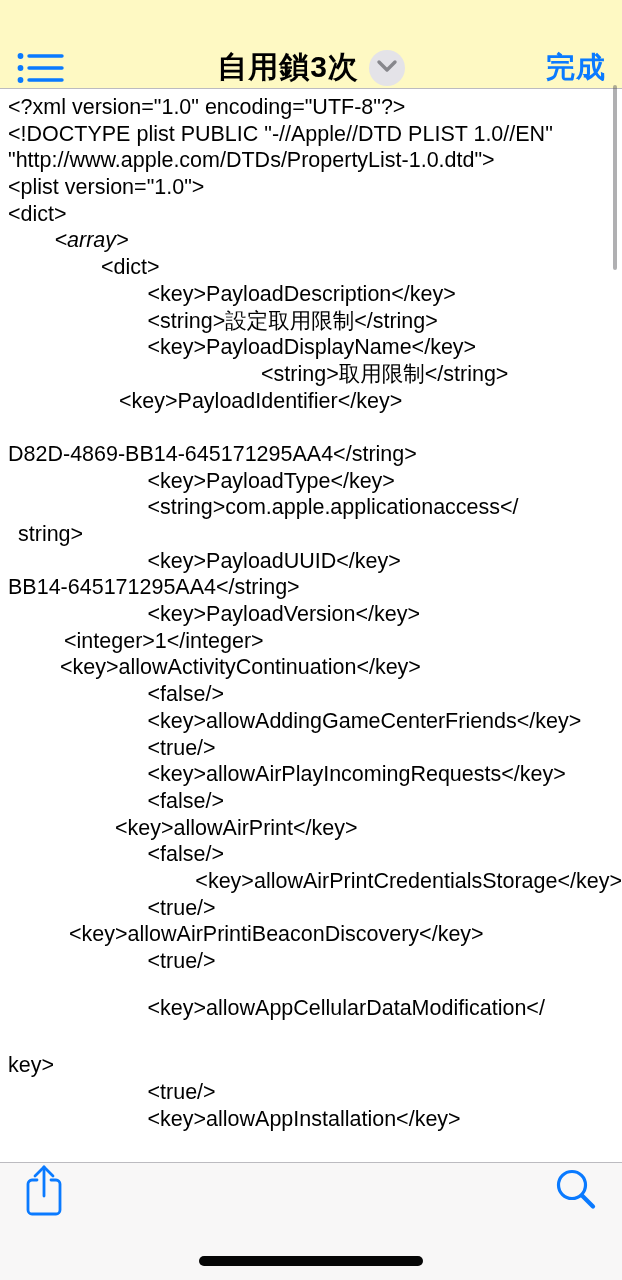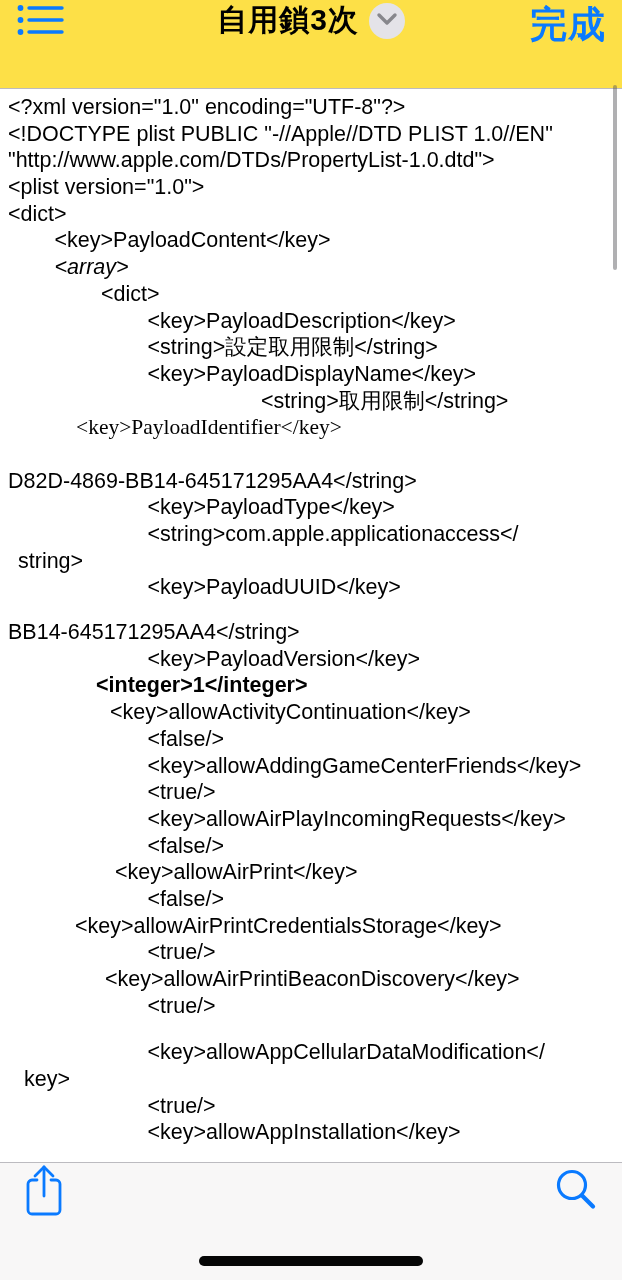--- a/index.html
+++ b/index.html
@@ -6,40 +6,40 @@
   html, body {
     width: 622px; height: 1280px;
     font-family: "Liberation Sans", sans-serif;
     background: #ffffff; overflow: hidden; position: relative;
   }
   .phone { position: absolute; inset: 0; width: 622px; height: 1280px; background: #ffffff; }
 
   
   .nav-bar {
     position: absolute; top: 0; left: 0; width: 622px; height: 89px;
-    background: #fde047; border-bottom: 1px solid #bcbbc0;
-    display: flex; align-items: flex-start; justify-content: space-between;
+    background: #fef9c3; border-bottom: 1px solid #bcbbc0;
+    display: flex; align-items: flex-end; justify-content: space-between;
     padding: 0 16px; z-index: 5;
   }
   .nav-left { width: 120px; display: flex; align-items: center; }
   .nav-center { flex: 1; display: flex; align-items: center; justify-content: center; gap: 10px; }
   .nav-right { width: 120px; display: flex; justify-content: flex-end; }
   .list-btn { width: 50px; height: 40px; background: none; border: none; cursor: pointer; padding: 0; }
   .nav-title {
     font-size: 30px; font-weight: 700; color: #000;
     letter-spacing: 1px; white-space: nowrap;
   }
   .chevron-btn {
     width: 36px; height: 36px; border-radius: 50%;
     background: #e4e3e8; border: none; cursor: pointer;
     display: flex; align-items: center; justify-content: center; padding: 0;
   }
   .done-btn {
     background: none; border: none; cursor: pointer;
-    font-size: 37px; font-weight: 600; color: #0a7aff;
+    font-size: 29px; font-weight: 600; color: #0a7aff;
     font-family: "Liberation Sans", sans-serif;
     letter-spacing: 1px;
   }
 
   
   .content {
     position: absolute; top: 90px; left: 0; width: 622px; height: 1072px;
     background: #ffffff; overflow: hidden; padding-top: 4px;
   }
   .code-line {
@@ -110,51 +110,50 @@
       <button class="done-btn">完成</button>
     </div>
   </div>
 
   <div class="content">
       <div class="code-line" style="padding-left: 8px;">&lt;?xml version="1.0" encoding="UTF-8"?&gt;</div>
       <div class="code-line" style="padding-left: 8px;">&lt;!DOCTYPE plist PUBLIC "-//Apple//DTD PLIST 1.0//EN"</div>
       <div class="code-line" style="padding-left: 8px;">"http://www.apple.com/DTDs/PropertyList-1.0.dtd"&gt;</div>
       <div class="code-line" style="padding-left: 8px;">&lt;plist version="1.0"&gt;</div>
       <div class="code-line" style="padding-left: 8px;">&lt;dict&gt;</div>
-      <div class="code-line" style="padding-left: 54.5px;">&lt;key&gt;PayloadContent&lt;/key&gt;</div>
       <div class="code-line" style="padding-left: 54.5px; font-style: italic;">&lt;array&gt;</div>
       <div class="code-line" style="padding-left: 101px;">&lt;dict&gt;</div>
       <div class="code-line" style="padding-left: 147.5px;">&lt;key&gt;PayloadDescription&lt;/key&gt;</div>
       <div class="code-line" style="padding-left: 147.5px;">&lt;string&gt;設定取用限制&lt;/string&gt;</div>
       <div class="code-line" style="padding-left: 147.5px;">&lt;key&gt;PayloadDisplayName&lt;/key&gt;</div>
       <div class="code-line" style="padding-left: 147.5px; text-align: center;">&lt;string&gt;取用限制&lt;/string&gt;</div>
-      <div class="code-line" style="padding-left: 76px; font-family: Liberation Serif, serif;">&lt;key&gt;PayloadIdentifier&lt;/key&gt;</div>
+      <div class="code-line" style="padding-left: 119px;">&lt;key&gt;PayloadIdentifier&lt;/key&gt;</div>
       <div class="code-line" style="padding-left: 8px;">&nbsp;</div>
       <div class="code-line" style="padding-left: 8px;">D82D-4869-BB14-645171295AA4&lt;/string&gt;</div>
       <div class="code-line" style="padding-left: 147.5px;">&lt;key&gt;PayloadType&lt;/key&gt;</div>
       <div class="code-line" style="padding-left: 147.5px;">&lt;string&gt;com.apple.applicationaccess&lt;/</div>
       <div class="code-line" style="padding-left: 18px;">string&gt;</div>
       <div class="code-line" style="padding-left: 147.5px;">&lt;key&gt;PayloadUUID&lt;/key&gt;</div>
-      <div class="code-line" style="padding-left: 8px; margin-top: 18px;">BB14-645171295AA4&lt;/string&gt;</div>
+      <div class="code-line" style="padding-left: 8px;">BB14-645171295AA4&lt;/string&gt;</div>
       <div class="code-line" style="padding-left: 147.5px;">&lt;key&gt;PayloadVersion&lt;/key&gt;</div>
-      <div class="code-line" style="padding-left: 96px; font-weight: bold;">&lt;integer&gt;1&lt;/integer&gt;</div>
-      <div class="code-line" style="padding-left: 110px;">&lt;key&gt;allowActivityContinuation&lt;/key&gt;</div>
+      <div class="code-line" style="padding-left: 64px;">&lt;integer&gt;1&lt;/integer&gt;</div>
+      <div class="code-line" style="padding-left: 60px;">&lt;key&gt;allowActivityContinuation&lt;/key&gt;</div>
       <div class="code-line" style="padding-left: 147.5px;">&lt;false/&gt;</div>
       <div class="code-line" style="padding-left: 147.5px;">&lt;key&gt;allowAddingGameCenterFriends&lt;/key&gt;</div>
       <div class="code-line" style="padding-left: 147.5px;">&lt;true/&gt;</div>
       <div class="code-line" style="padding-left: 147.5px;">&lt;key&gt;allowAirPlayIncomingRequests&lt;/key&gt;</div>
       <div class="code-line" style="padding-left: 147.5px;">&lt;false/&gt;</div>
       <div class="code-line" style="padding-left: 115px;">&lt;key&gt;allowAirPrint&lt;/key&gt;</div>
       <div class="code-line" style="padding-left: 147.5px;">&lt;false/&gt;</div>
-      <div class="code-line" style="padding-left: 75px;">&lt;key&gt;allowAirPrintCredentialsStorage&lt;/key&gt;</div>
+      <div class="code-line" style="padding-left: 75px; text-align: right;">&lt;key&gt;allowAirPrintCredentialsStorage&lt;/key&gt;</div>
       <div class="code-line" style="padding-left: 147.5px;">&lt;true/&gt;</div>
-      <div class="code-line" style="padding-left: 105px;">&lt;key&gt;allowAirPrintiBeaconDiscovery&lt;/key&gt;</div>
+      <div class="code-line" style="padding-left: 69px;">&lt;key&gt;allowAirPrintiBeaconDiscovery&lt;/key&gt;</div>
       <div class="code-line" style="padding-left: 147.5px;">&lt;true/&gt;</div>
       <div class="code-line" style="padding-left: 147.5px; margin-top: 20px;">&lt;key&gt;allowAppCellularDataModification&lt;/</div>
-      <div class="code-line" style="padding-left: 24px;">key&gt;</div>
+      <div class="code-line" style="padding-left: 8px; margin-top: 31px;">key&gt;</div>
       <div class="code-line" style="padding-left: 147.5px;">&lt;true/&gt;</div>
       <div class="code-line" style="padding-left: 147.5px;">&lt;key&gt;allowAppInstallation&lt;/key&gt;</div>
     </div>
 
   <div class="scrollbar"></div>
 
   <div class="bottom-bar">
     <button class="share-btn">
       <span>
         <svg width="40" height="56" viewBox="0 0 40 56">

